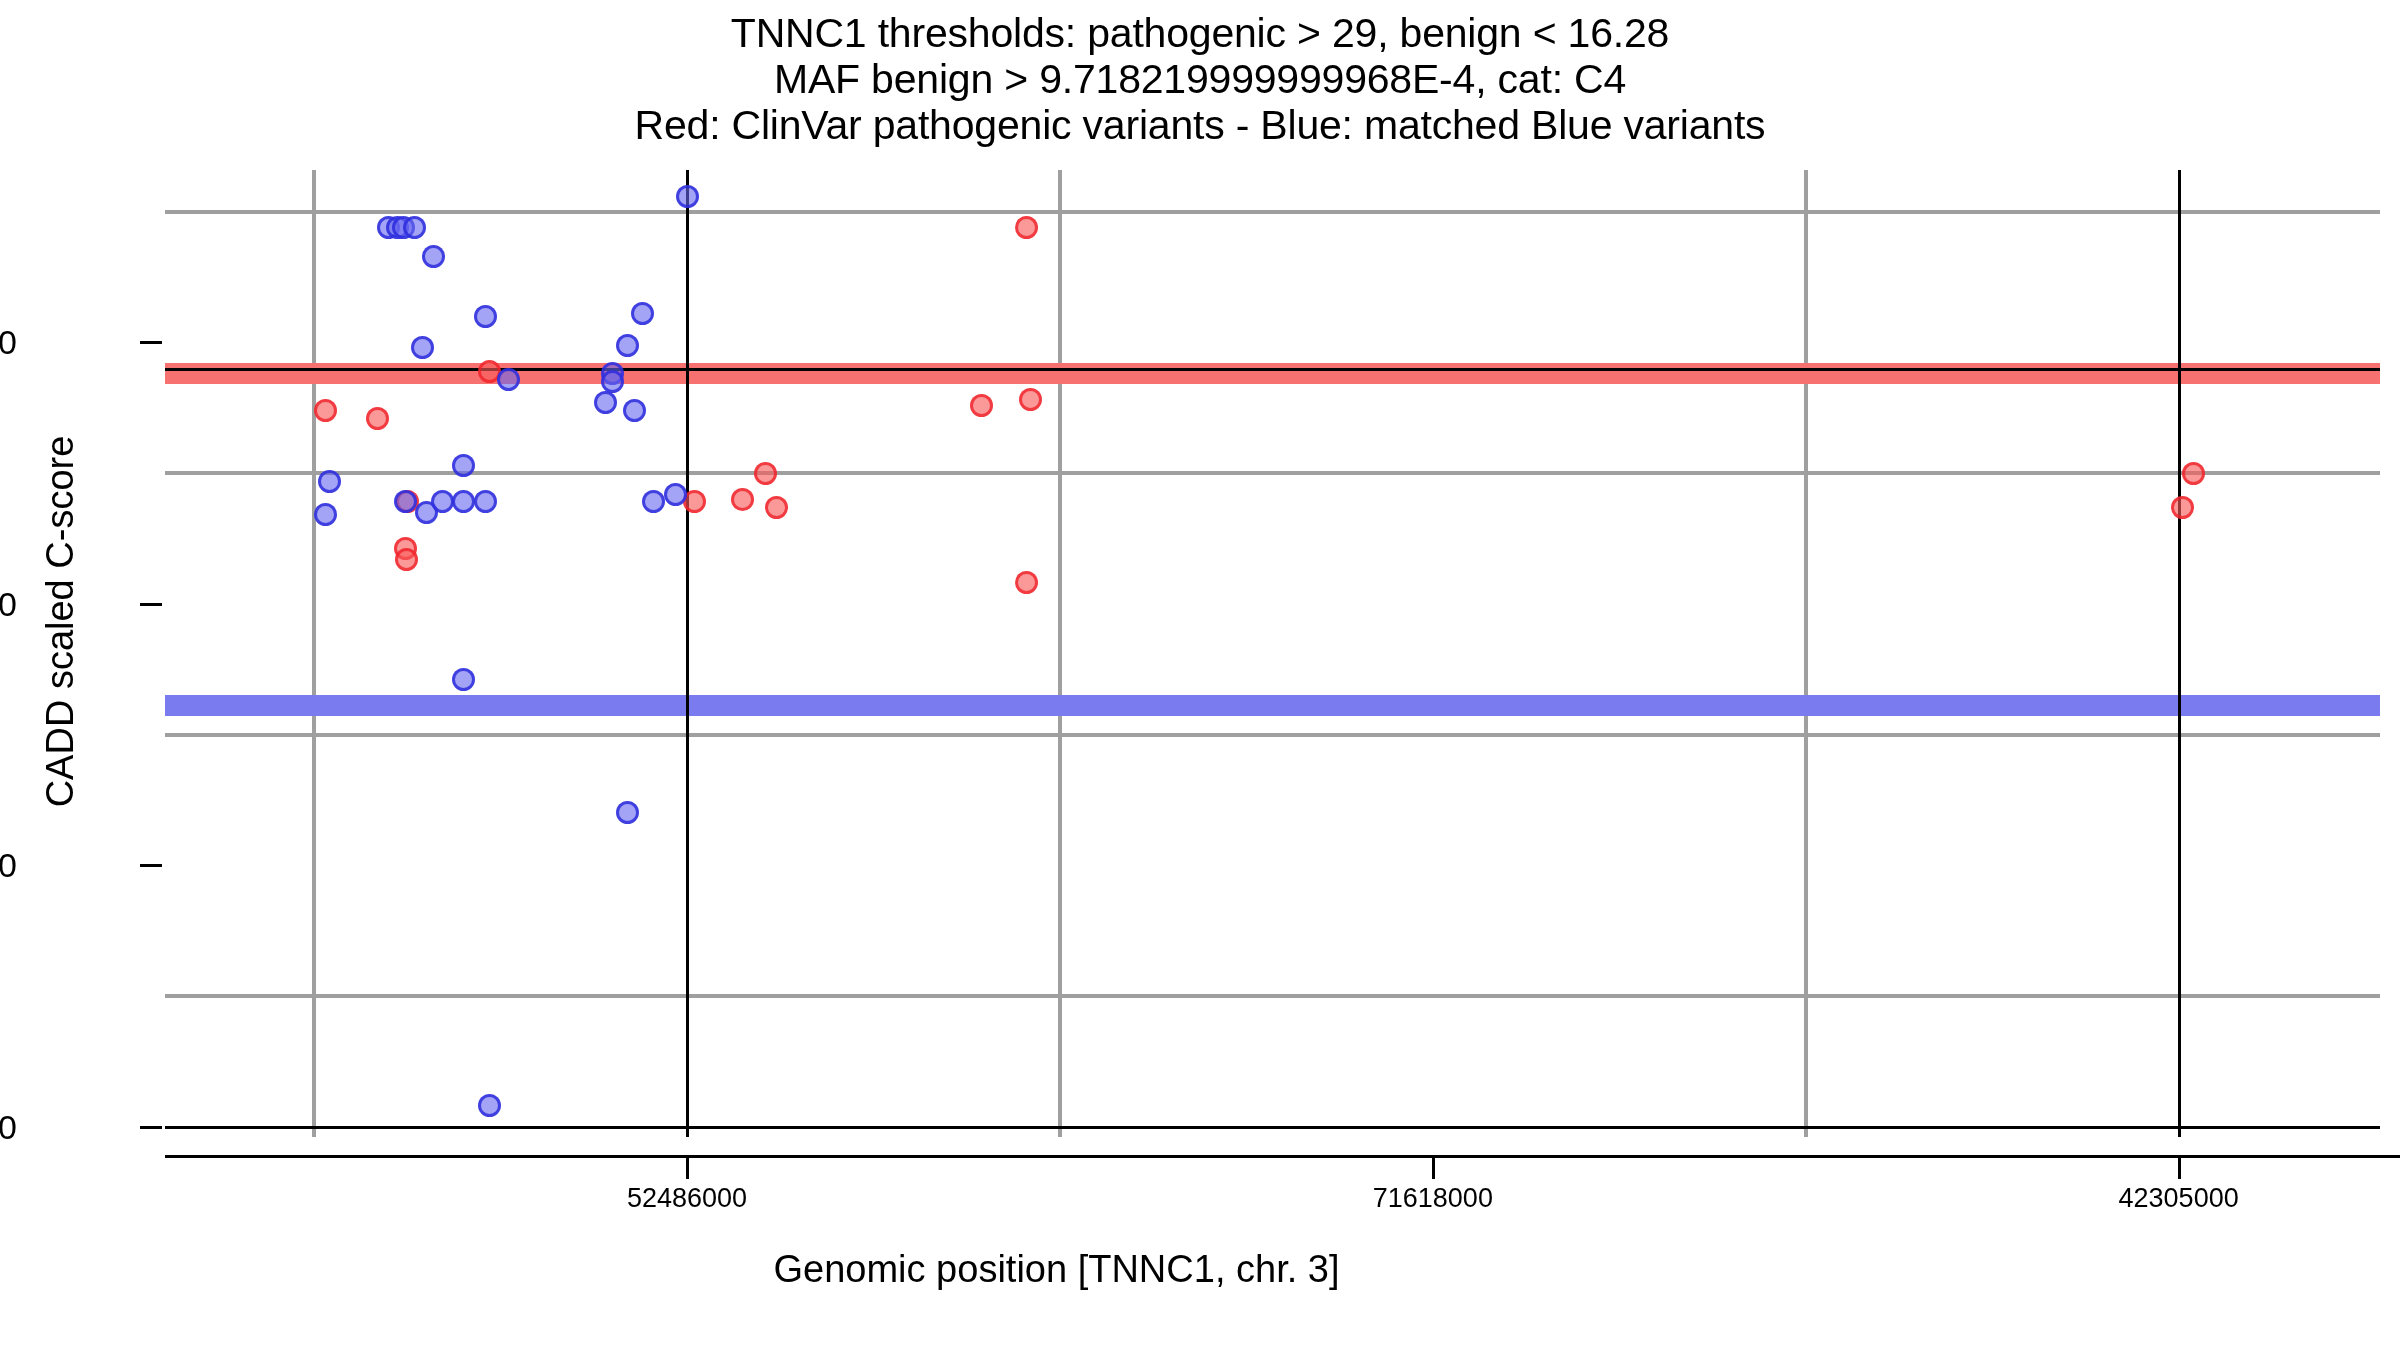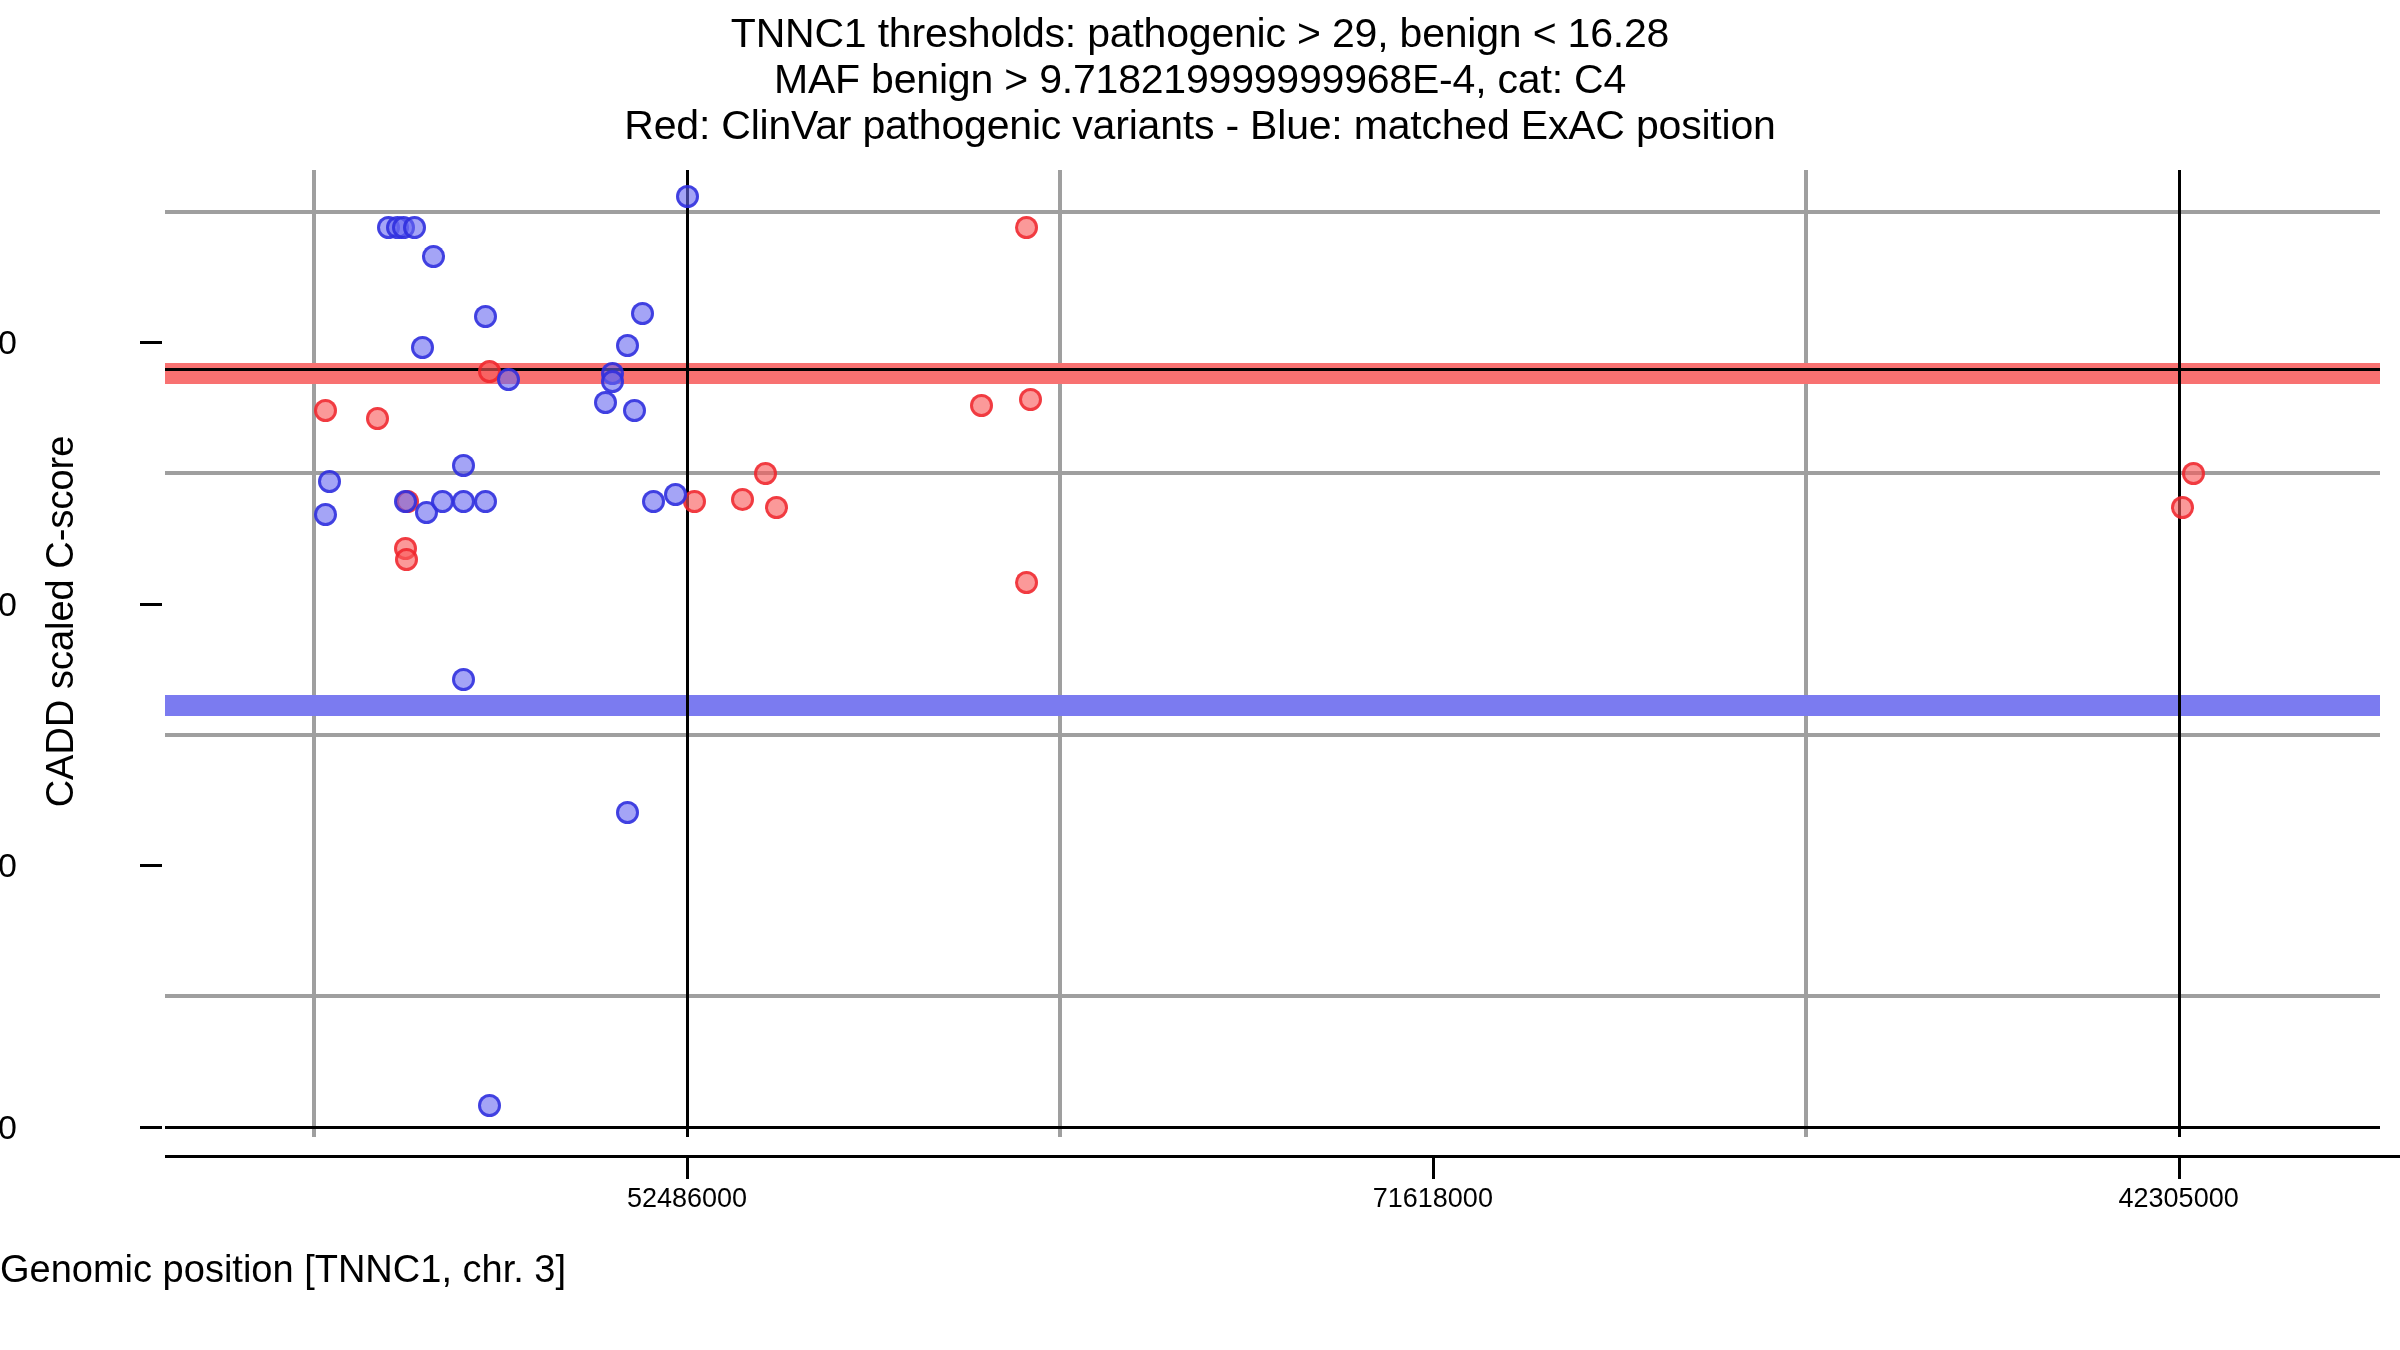--- a/index.html
+++ b/index.html
@@ -38,42 +38,42 @@
 
   
   #xaxis-line{position:absolute;left:165px;top:1155px;width:2235px;height:3px;background:#000;}
   .xtick{position:absolute;width:3px;height:22px;background:#000;top:1157px;}
   .xticklabel{position:absolute;top:1183px;font-size:27px;color:#000;text-align:center;white-space:nowrap;transform:translateX(-50%);}
   .ytick{position:absolute;left:140px;width:22px;height:3px;background:#000;}
   .yticklabel{position:absolute;right:0;font-size:34px;color:#000;text-align:right;white-space:nowrap;transform:translateY(-50%);width:120px;}
   #ytick-wrap{position:absolute;left:0;top:0;width:162px;height:1350px;}
 
   #xlabel{
-    position:absolute;left:0;top:1248px;width:2113px;
+    position:absolute;left:0;top:1248px;width:2113px;text-align:center;
     font-size:38px;color:#000;
   }
   #ylabel{
     position:absolute;
     left:-320px; top:600px;
     width:760px;
     text-align:center;
     font-size:38px;color:#000;
     transform:rotate(-90deg);
     transform-origin:center center;
   }
 </style>
 </head>
 <body>
 
 <div id="root">
 
   <div id="title">
     <div>TNNC1 thresholds: pathogenic &gt; 29, benign &lt; 16.28</div>
     <div>MAF benign &gt; 9.718219999999968E-4, cat: C4</div>
-    <div>Red: ClinVar pathogenic variants - Blue: matched ExAC position</div>
+    <div>Red: ClinVar pathogenic variants - Blue: matched Blue variants</div>
   </div>
 
   <div id="plot">
     <div id="grid-layer">
         <div class="gridline-h" style="top: 823.87px;"></div>
         <div class="gridline-h" style="top: 562.519px;"></div>
         <div class="gridline-h" style="top: 301.168px;"></div>
         <div class="gridline-h" style="top: 39.8162px;"></div>
         <div class="gridline-v" style="left: 147.158px;"></div>
         <div class="gridline-v" style="left: 892.949px;"></div>

